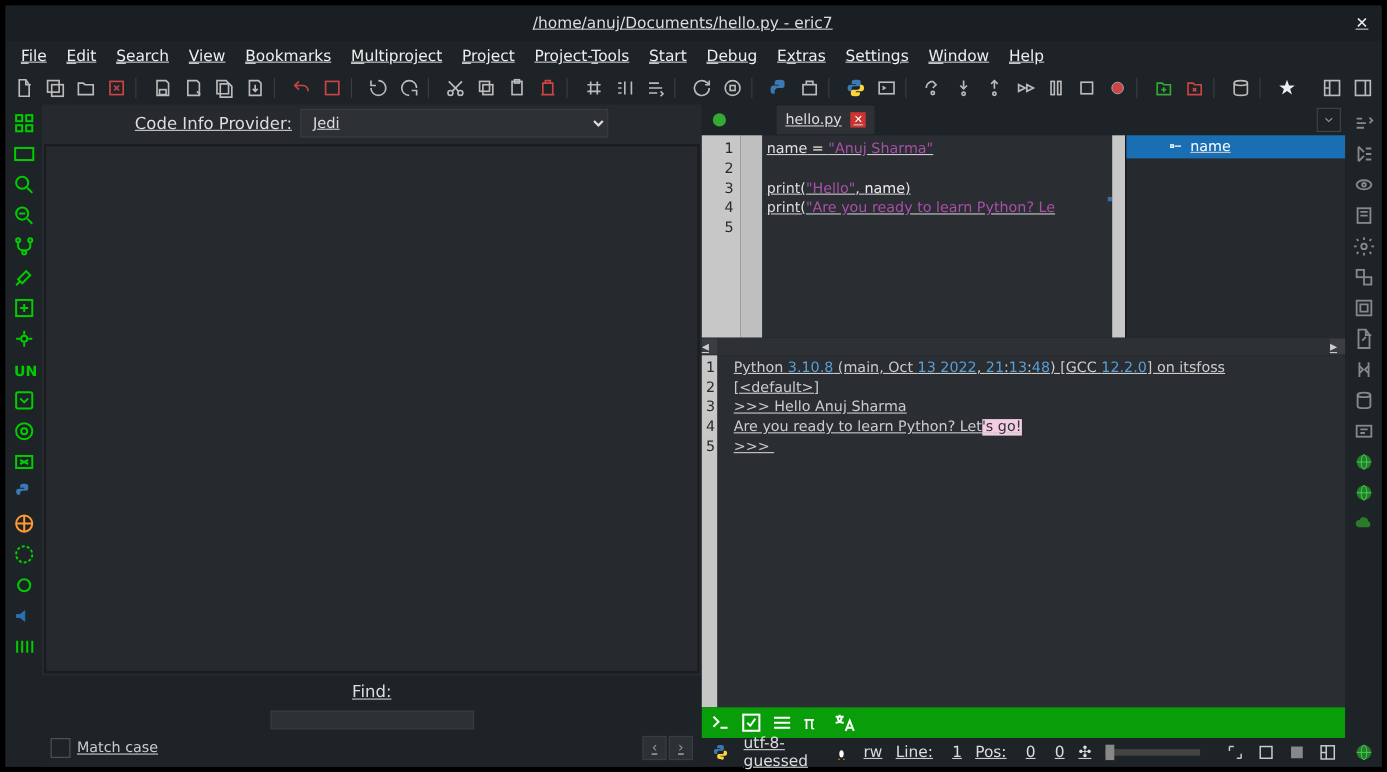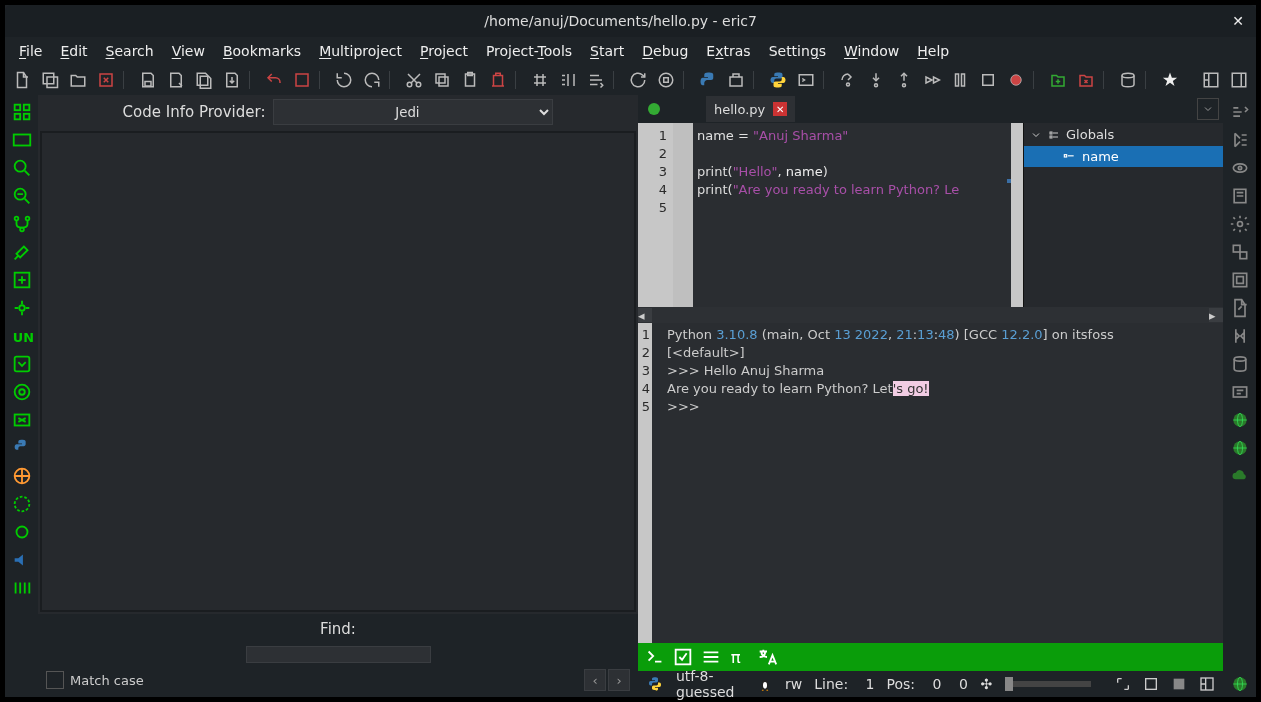--- a/index.html
+++ b/index.html
@@ -1,36 +1,36 @@
 <!DOCTYPE html>
 <html><head>
 <meta charset="utf-8">
 <style>
 * { margin: 0; padding: 0; box-sizing: border-box; font-family: "DejaVu Sans", "Liberation Sans", sans-serif; }
 body { background: #000; width: 1261px; height: 702px; overflow: hidden; font-size: 13px; color: #ccc; }
-.window { background: #1e2327; width: 1251px; height: 692px; margin: 5px; border-radius: 0; display: flex; flex-direction: column; }
+.window { background: #1e2327; width: 1251px; height: 692px; margin: 5px; border-radius: 0; display: flex; flex-direction: column; text-decoration: underline; }
 .titlebar { height: 32px; background: #1a1f23; display: flex; align-items: center; padding: 0 8px; border-radius: 6px 6px 0 0; }
 .titlebar .spacer { flex: 1; }
 .titlebar .title { color: #ddd; font-size: 14px; font-weight: 500; }
 .titlebar .close { color: #eee; font-size: 14px; cursor: pointer; padding: 4px; }
 .menubar { height: 28px; display: flex; align-items: center; padding: 0 6px; gap: 2px; background: #1e2327; }
 .menubar .mi { color: #eee; padding: 4px 8px; font-size: 14px; cursor: pointer; }
 .menubar .mi u { text-decoration: underline; text-underline-offset: 2px; }
 .toolbar { height: 30px; display: flex; align-items: center; padding: 0 6px; gap: 6px; background: #1e2327; }
 .tbtn { width: 22px; height: 22px; display: flex; align-items: center; justify-content: center; color: #bbb; cursor: pointer; }
 .tbtn svg { width: 18px; height: 18px; }
 .tbtn.sep { width: 8px; border-left: 1px solid #3a3f43; height: 18px; }
 .mainrow { flex: 1; display: flex; min-height: 0; }
 .leftstrip { width: 33px; background: #1e2327; display: flex; flex-direction: column; align-items: center; padding-top: 4px; gap: 2px; }
 .leftstrip .licon { width: 26px; height: 26px; display: flex; align-items: center; justify-content: center; color: #d946ef; cursor: pointer; }
 .leftstrip .licon svg { width: 22px; height: 22px; }
 .leftpanel { width: 600px; background: #26292d; display: flex; flex-direction: column; }
 .infoprov { height: 34px; display: flex; align-items: center; justify-content: center; gap: 8px; padding: 0 8px; }
 .infoprov .lbl { color: #ddd; font-size: 15px; }
-.infoprov select { flex: 0 0 280px; background: #2d3034; color: #ddd; border: 1px solid #3a3d41; height: 26px; padding: 0 6px; text-align: center; }
+.infoprov select { flex: 0 0 280px; background: #2d3034; color: #ddd; border: 1px solid #3a3d41; height: 26px; padding: 0 6px; }
 .leftpanel .big { flex: 1; background: #26292d; border: 2px solid #1a1d20; margin: 2px; }
 .findrow { padding: 6px 8px; background: #1e2327; display: flex; flex-direction: column; gap: 6px; }
 .findrow .r1 { display: flex; align-items: center; gap: 8px; flex-direction: column; }
 .findrow .lbl { color: #ddd; font-size: 15px; }
 .findrow .inp { flex: 1; height: 26px; background: #2d3034; border: 1px solid #3a3d41; color: #ddd; padding: 0 6px; }
 .findrow .r2 { display: flex; align-items: center; }
 .findrow .chk { width: 18px; height: 18px; border: 1px solid #555; margin-right: 6px; }
 .findrow .nav { margin-left: auto; display: flex; gap: 2px; }
 .findrow .navb { width: 22px; height: 22px; background: #2d3034; border: 1px solid #3a3d41; display: flex; align-items: center; justify-content: center; color: #999; }
 .centerpanel { flex: 1; display: flex; flex-direction: column; min-width: 0; }
@@ -498,31 +498,20 @@
 
 <span class="fn">print</span><span class="punct">(</span><span class="str">"Hello"</span><span class="punct">, </span><span class="var">name</span><span class="punct">)</span>
 <span class="fn">print</span><span class="punct">(</span><span class="str">"Are you ready to learn Python? Le</span>
 </pre>
             <div class="lb"></div>
           </div>
           <div style="width:12px;background:#c7c7c7"></div>
         </div>
 
         <div class="outline">
-          <div class="hdr">
-            <svg viewBox="0 0 24 24" fill="none" stroke="#ccc" stroke-width="2">
-                <path d="M6 9l6 6 6-6"></path>
-              </svg>
-            <svg width="14" height="14" viewBox="0 0 24 24" fill="none" stroke="#ccc" stroke-width="2">
-                <rect x="4" y="6" width="4" height="4"></rect>
-                <rect x="4" y="14" width="4" height="4"></rect>
-                <path d="M10 8h10M10 16h10"></path>
-              </svg>
-            <span>Globals</span>
-          </div>
           <div class="item">
             <svg width="14" height="14" viewBox="0 0 24 24" fill="none" stroke="#fff" stroke-width="2">
                 <rect x="4" y="8" width="4" height="4"></rect>
                 <path d="M10 10h10"></path>
               </svg>
             <span>name</span>
           </div>
         </div>
       </div>
       <div class="edscroll">

